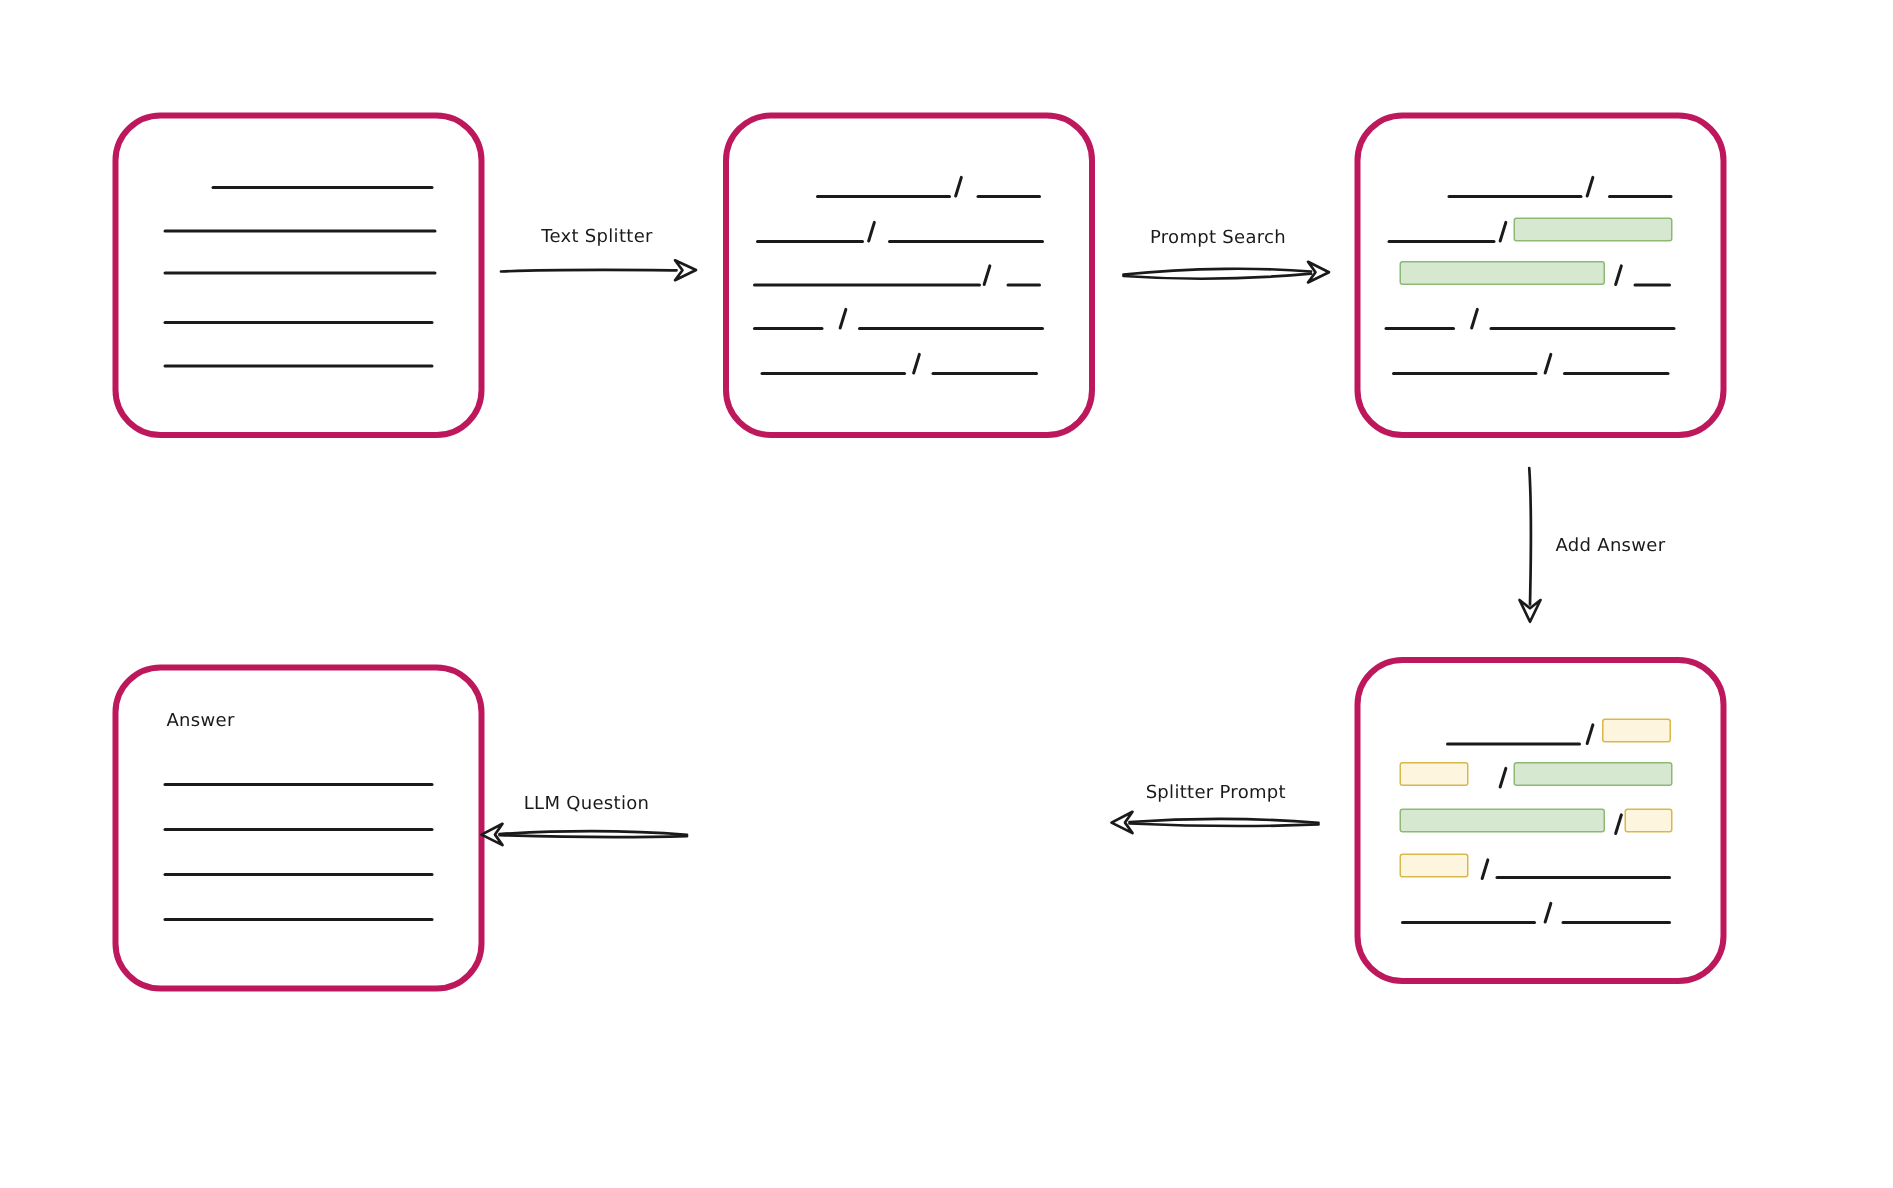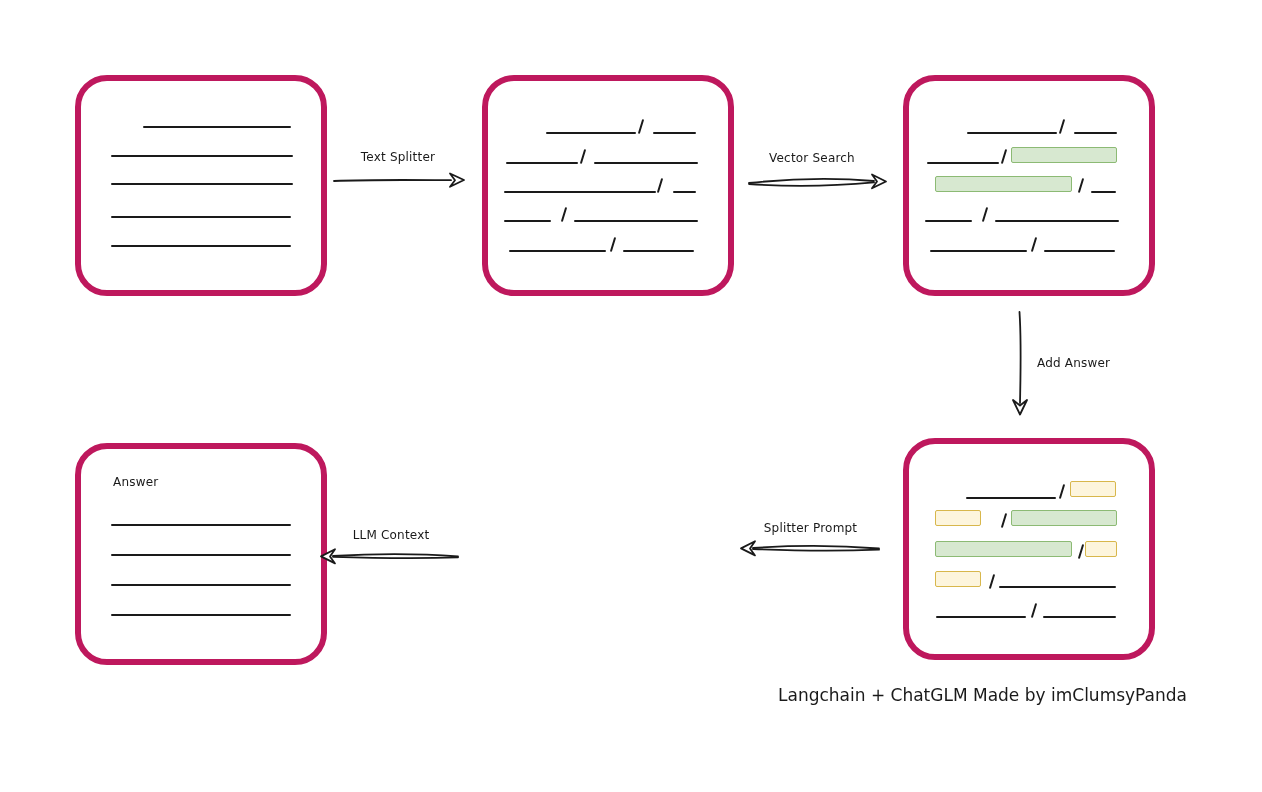--- a/index.html
+++ b/index.html
@@ -1,21 +1,21 @@
 <!DOCTYPE html>
 <html><head>
 <meta charset="utf-8">
 <style>
   html,body{margin:0;padding:0;background:#ffffff;}
   .canvas{
     position:relative;width:1262px;height:792px;background:#ffffff;overflow:hidden;
     font-family:"DejaVu Sans","Liberation Sans",sans-serif;color:#1a1a1a;
   }
   .box{
-    position:absolute;background:#ffffff;border:6px solid #be185d;border-radius:32px;
+    position:absolute;background:#ffffff;border:4px solid #be185d;border-radius:32px;
   }
   .seg{position:absolute;height:2px;background:#1a1a1a;border-radius:2px;}
   .slash{position:absolute;width:2.2px;height:15px;background:#1a1a1a;border-radius:2px;transform:rotate(17deg);}
   .bar{position:absolute;height:14px;border:1.6px solid;border-radius:2px;box-sizing:content-box;}
   .bar-green{background:#d7e8d0;border-color:#8cba74;}
   .bar-yellow{background:#fdf5dd;border-color:#d8b74c;}
   .bar-red{background:#f8d3d0;border-color:#c2615c;}
   .lbl{position:absolute;font-size:12px;line-height:18px;white-space:nowrap;letter-spacing:.2px;}
   .arrow-label{text-align:center;}
   .credit{position:absolute;left:778px;top:685px;width:400px;font-size:17px;text-align:center;white-space:nowrap;}
@@ -106,24 +106,24 @@
 
   <div class="box" style="left:75px;top:443px;width:240px;height:210px;">
     <div class="lbl" style="left:32px;top:24px;">Answer</div>
     <div class="seg" style="left:30px;top:75px;width:180px;"></div>
     <div class="seg" style="left:30px;top:105px;width:180px;"></div>
     <div class="seg" style="left:30px;top:135px;width:180px;"></div>
     <div class="seg" style="left:30px;top:165px;width:180px;"></div>
   </div>
 
   <div class="lbl arrow-label" style="left:333px;top:148px;width:130px;">Text Splitter</div>
-  <div class="lbl arrow-label" style="left:742px;top:149px;width:140px;">Vector Search</div>
+  <div class="lbl arrow-label" style="left:742px;top:149px;width:140px;">Prompt Search</div>
   <div class="lbl" style="left:1037px;top:354px;">Add Answer</div>
   <div class="lbl arrow-label" style="left:738px;top:519px;width:145px;">Splitter Prompt</div>
-  <div class="lbl arrow-label" style="left:326px;top:526px;width:130px;">LLM Context</div>
+  <div class="lbl arrow-label" style="left:326px;top:526px;width:130px;">LLM Question</div>
 
   <svg class="overlay" width="1262" height="792" viewBox="0 0 1262 792" fill="none" stroke="#1a1a1a" stroke-width="1.8" stroke-linecap="round" stroke-linejoin="round">
 
     <g>
       <path d="M334,181 C372,179.4 414,180 451,180.2"></path>
       <path d="M450,173.5 L464,180 L450,186.8 L455,180.2 Z" fill="#ffffff"></path>
     </g>
 
     <g>
       <path d="M749,183 C795,178.2 843,178.4 874,181"></path>
@@ -142,15 +142,14 @@
       <path d="M755,541.2 L741,548.4 L755,555.4 L750,548.4 Z" fill="#ffffff"></path>
     </g>
 
     <g>
       <path d="M458,556.5 C418,553.4 374,553.6 333,556"></path>
       <path d="M458,557.4 C412,558.8 372,558 333,556.8"></path>
       <path d="M335,549.2 L321,556.4 L335,563.4 L330,556.4 Z" fill="#ffffff"></path>
     </g>
   </svg>
 
-  <div class="credit">Langchain + ChatGLM Made by imClumsyPanda</div>
 
 </div>
 
 </body></html>

